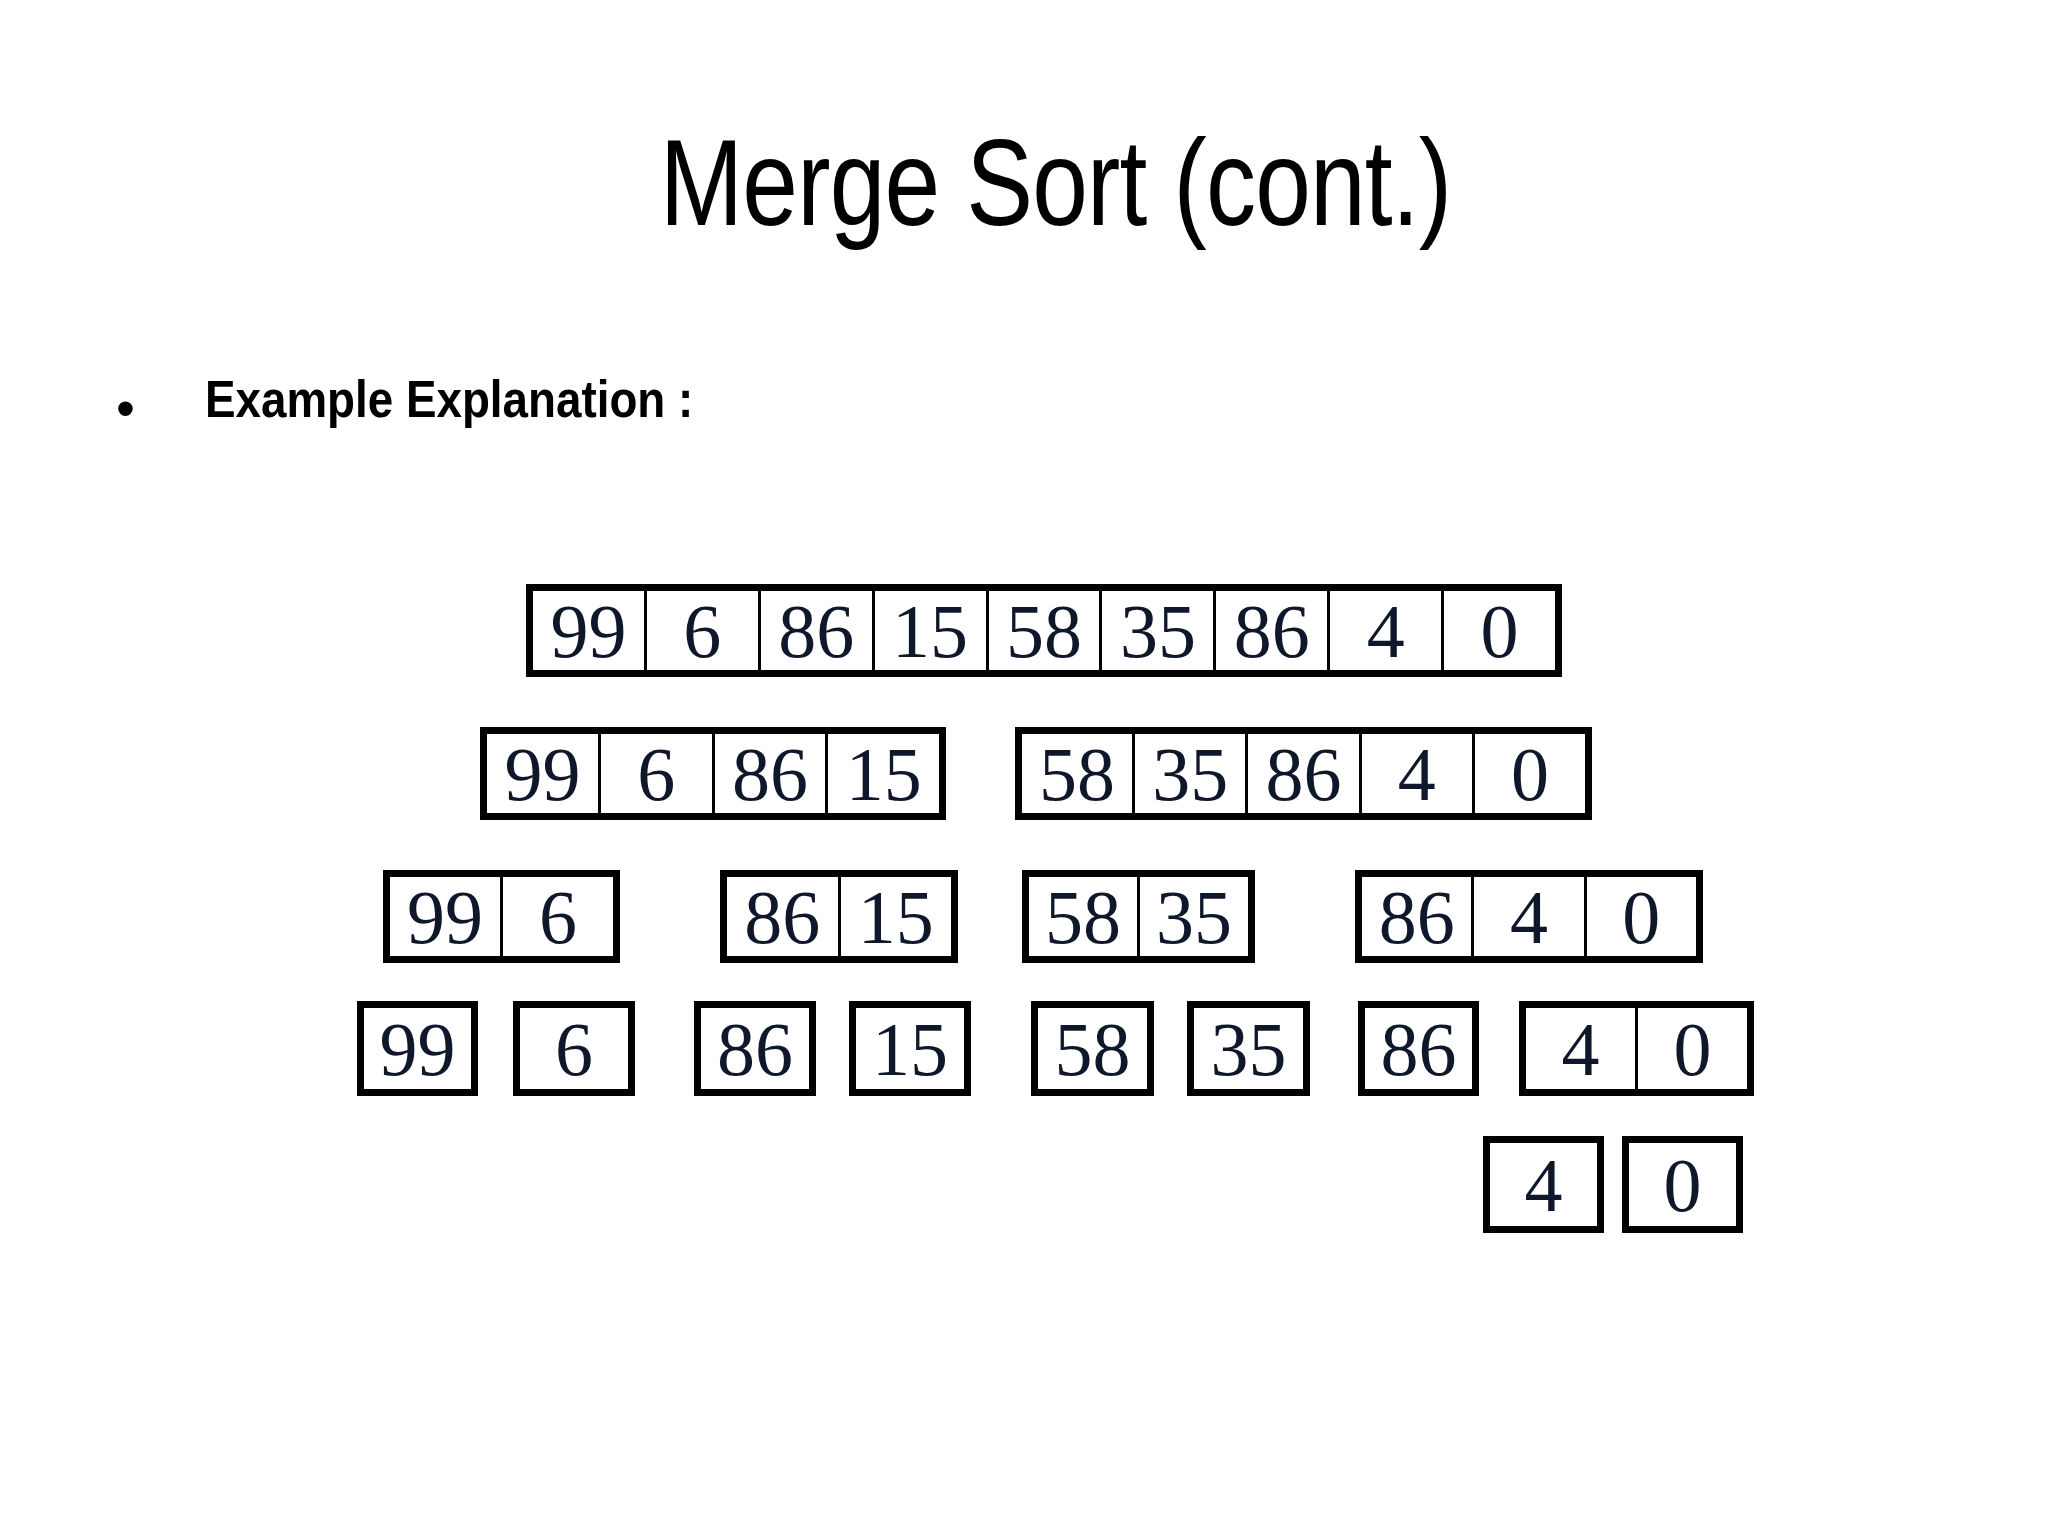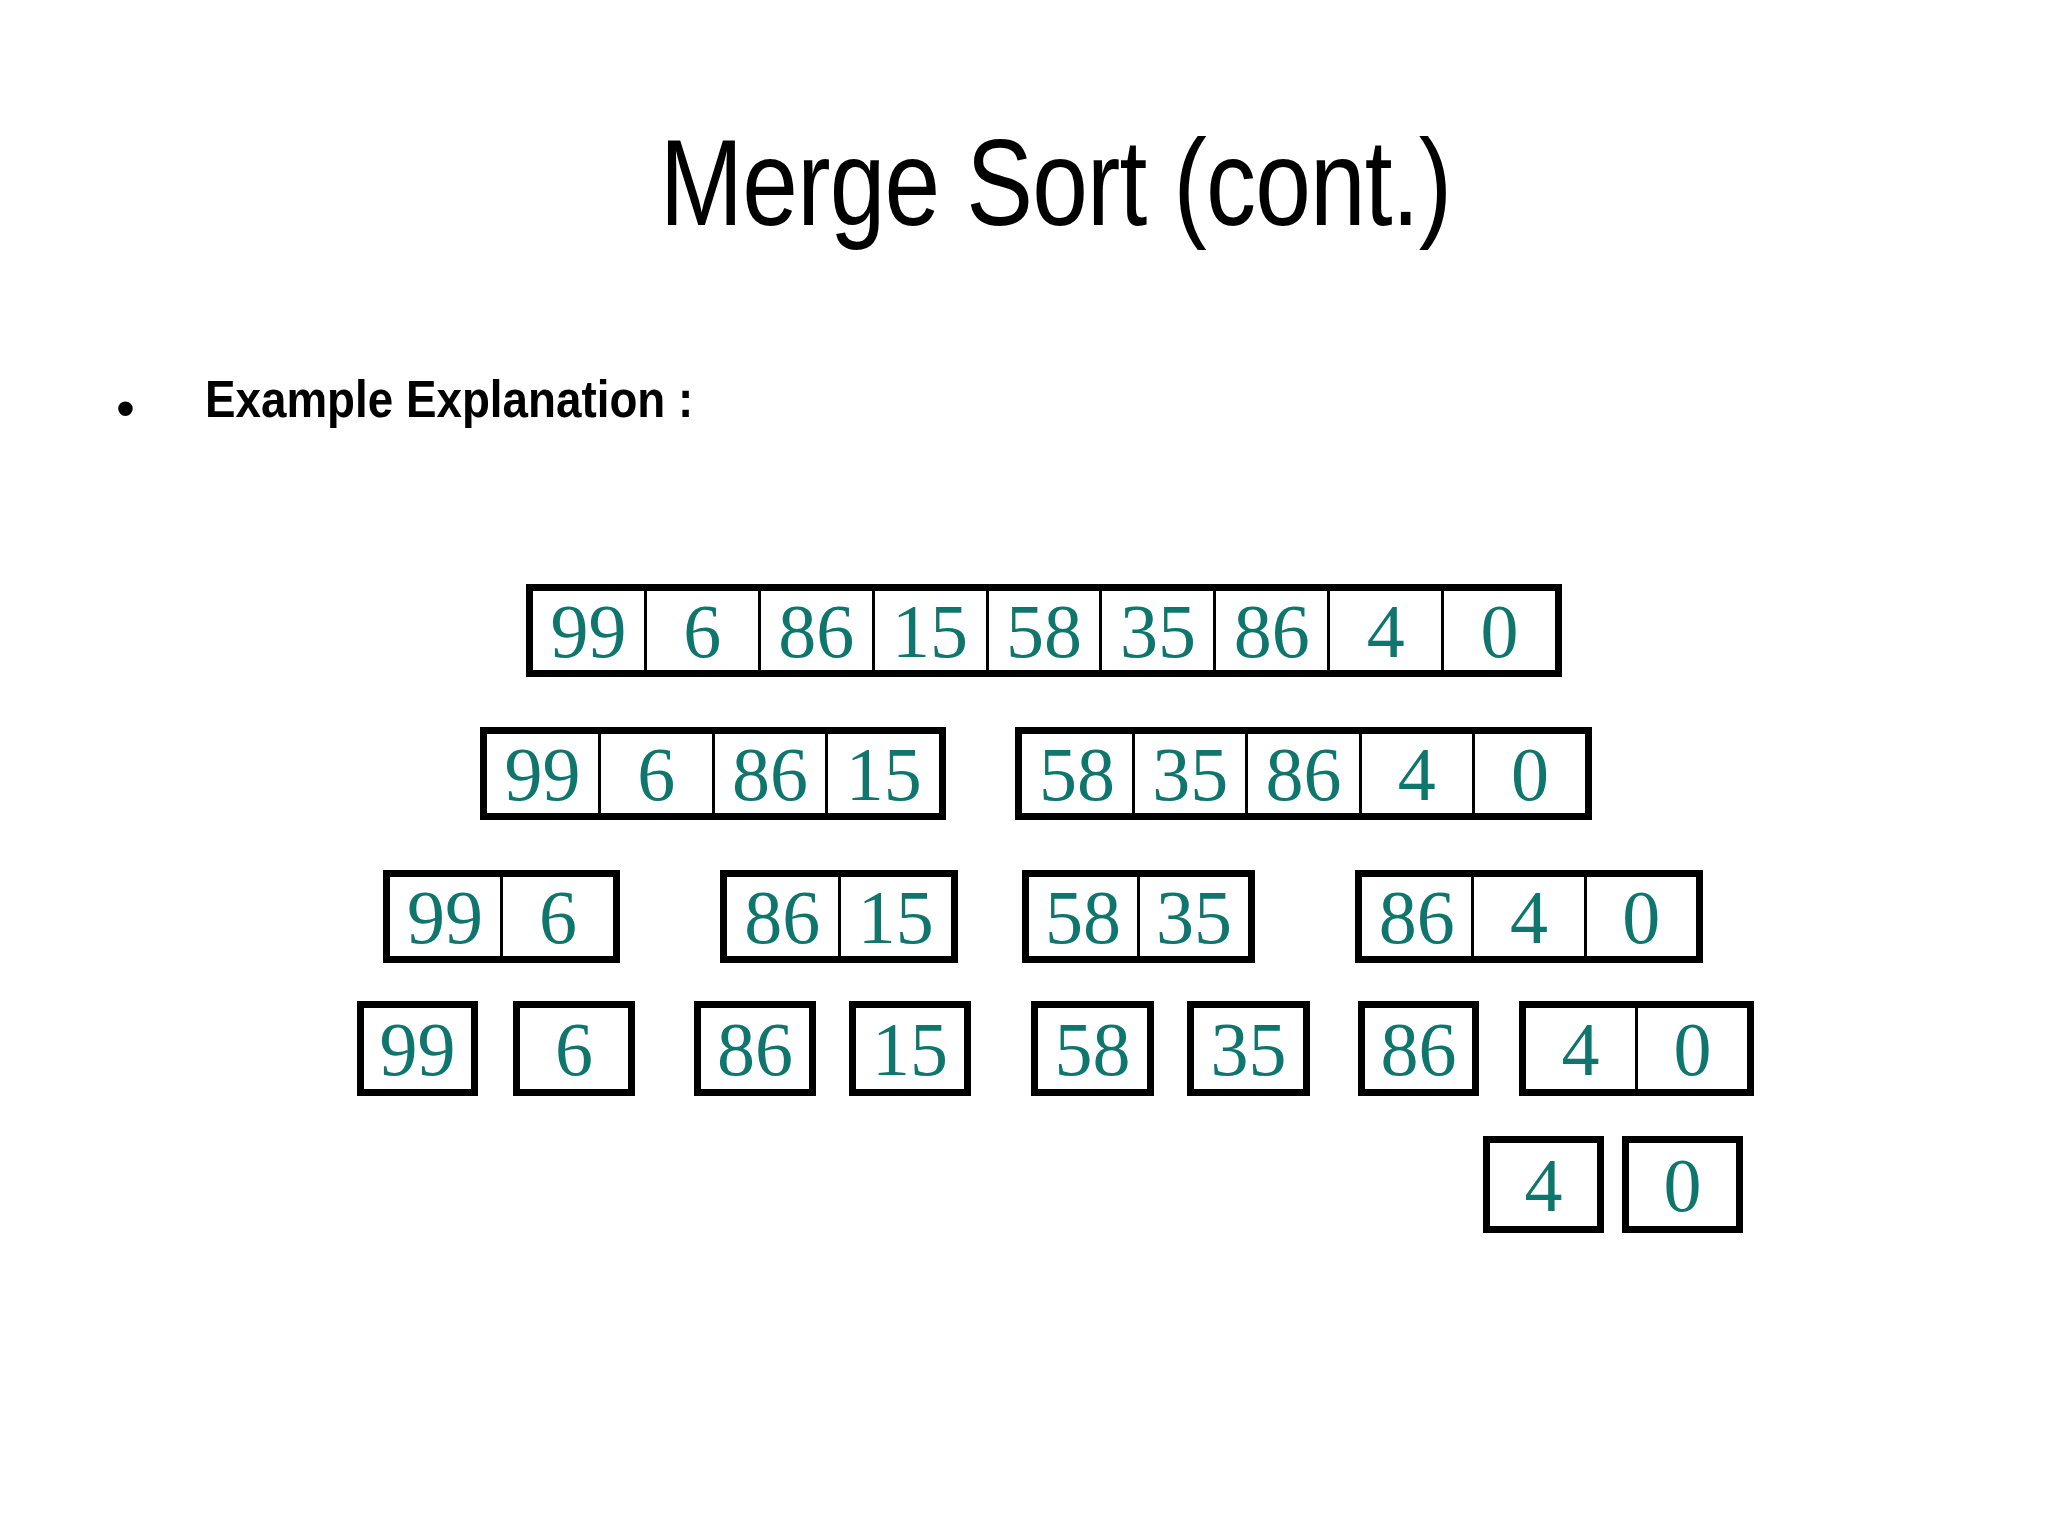--- a/index.html
+++ b/index.html
@@ -69,21 +69,21 @@
     background: #ffffff;
   }
   .array-cell {
     flex: 1 1 0;
     display: flex;
     align-items: center;
     justify-content: center;
     font-family: "Liberation Serif", "DejaVu Serif", serif;
     font-size: 76px;
     line-height: 1;
-    color: #0f766e;
+    color: #0f172a;
   }
   .array-cell + .array-cell {
     border-left: 3px solid #000000;
   }
 </style>
 </head>
 <body>
 
 <div class="slide">
 

